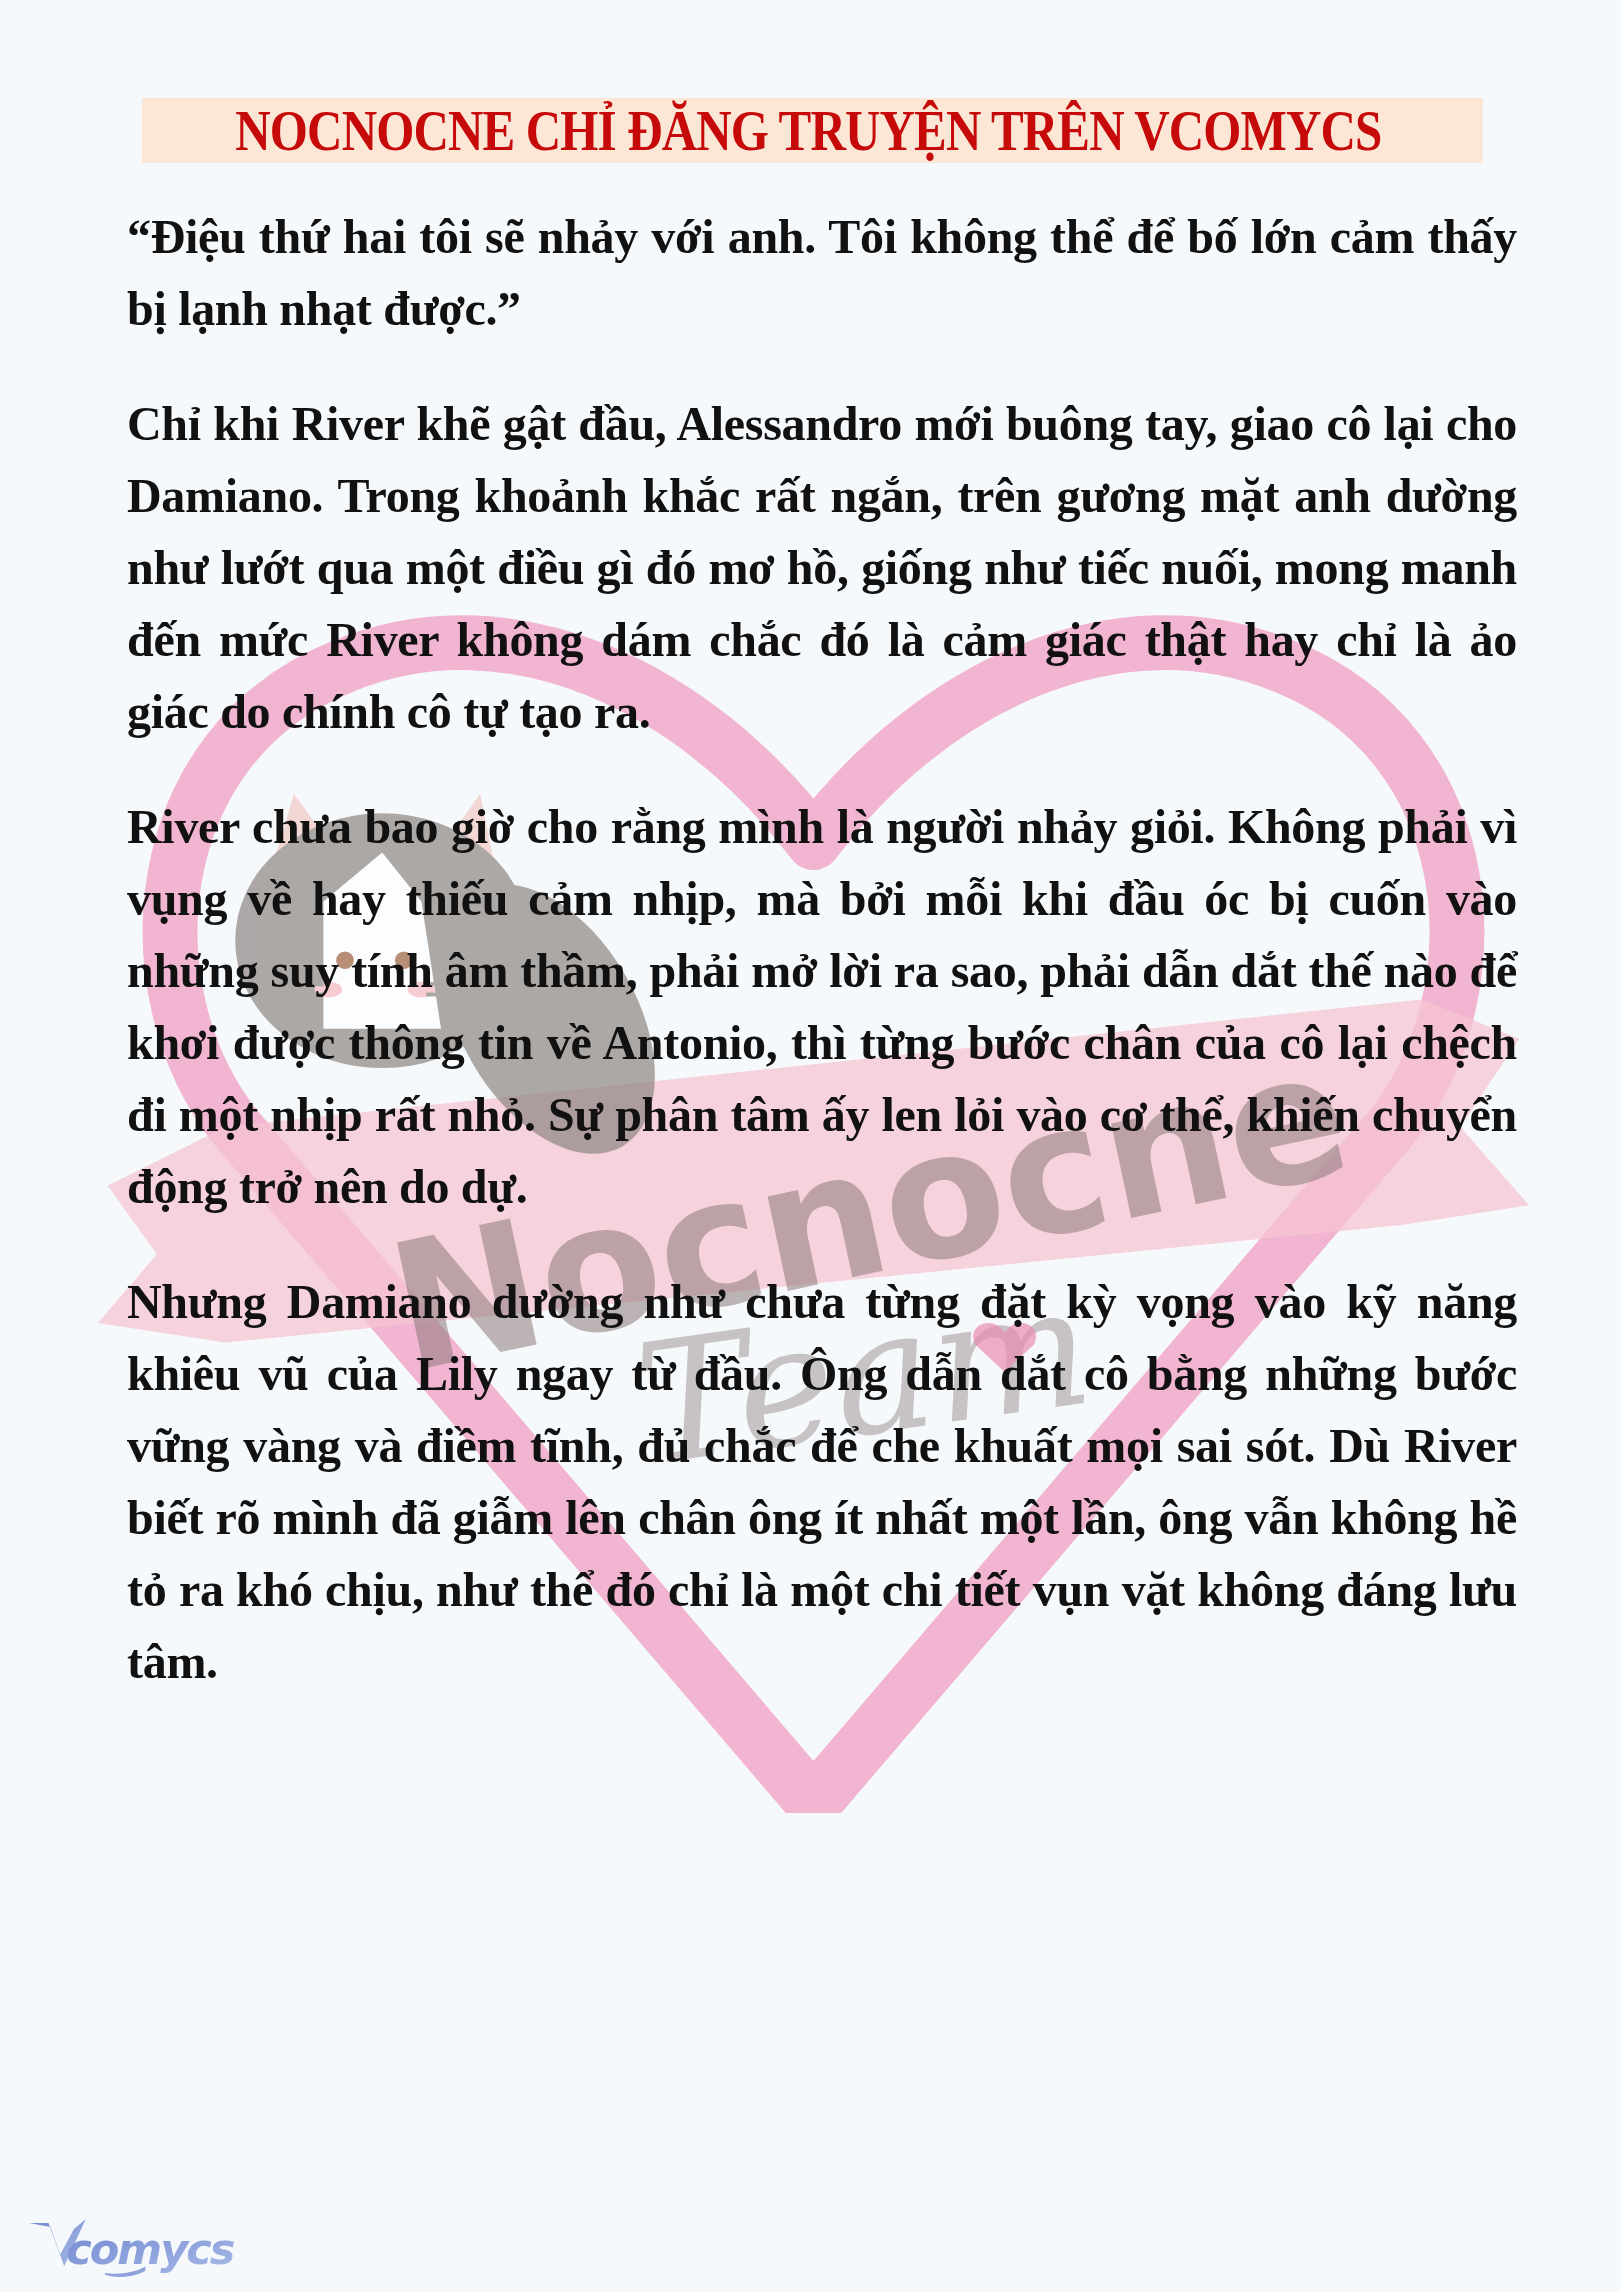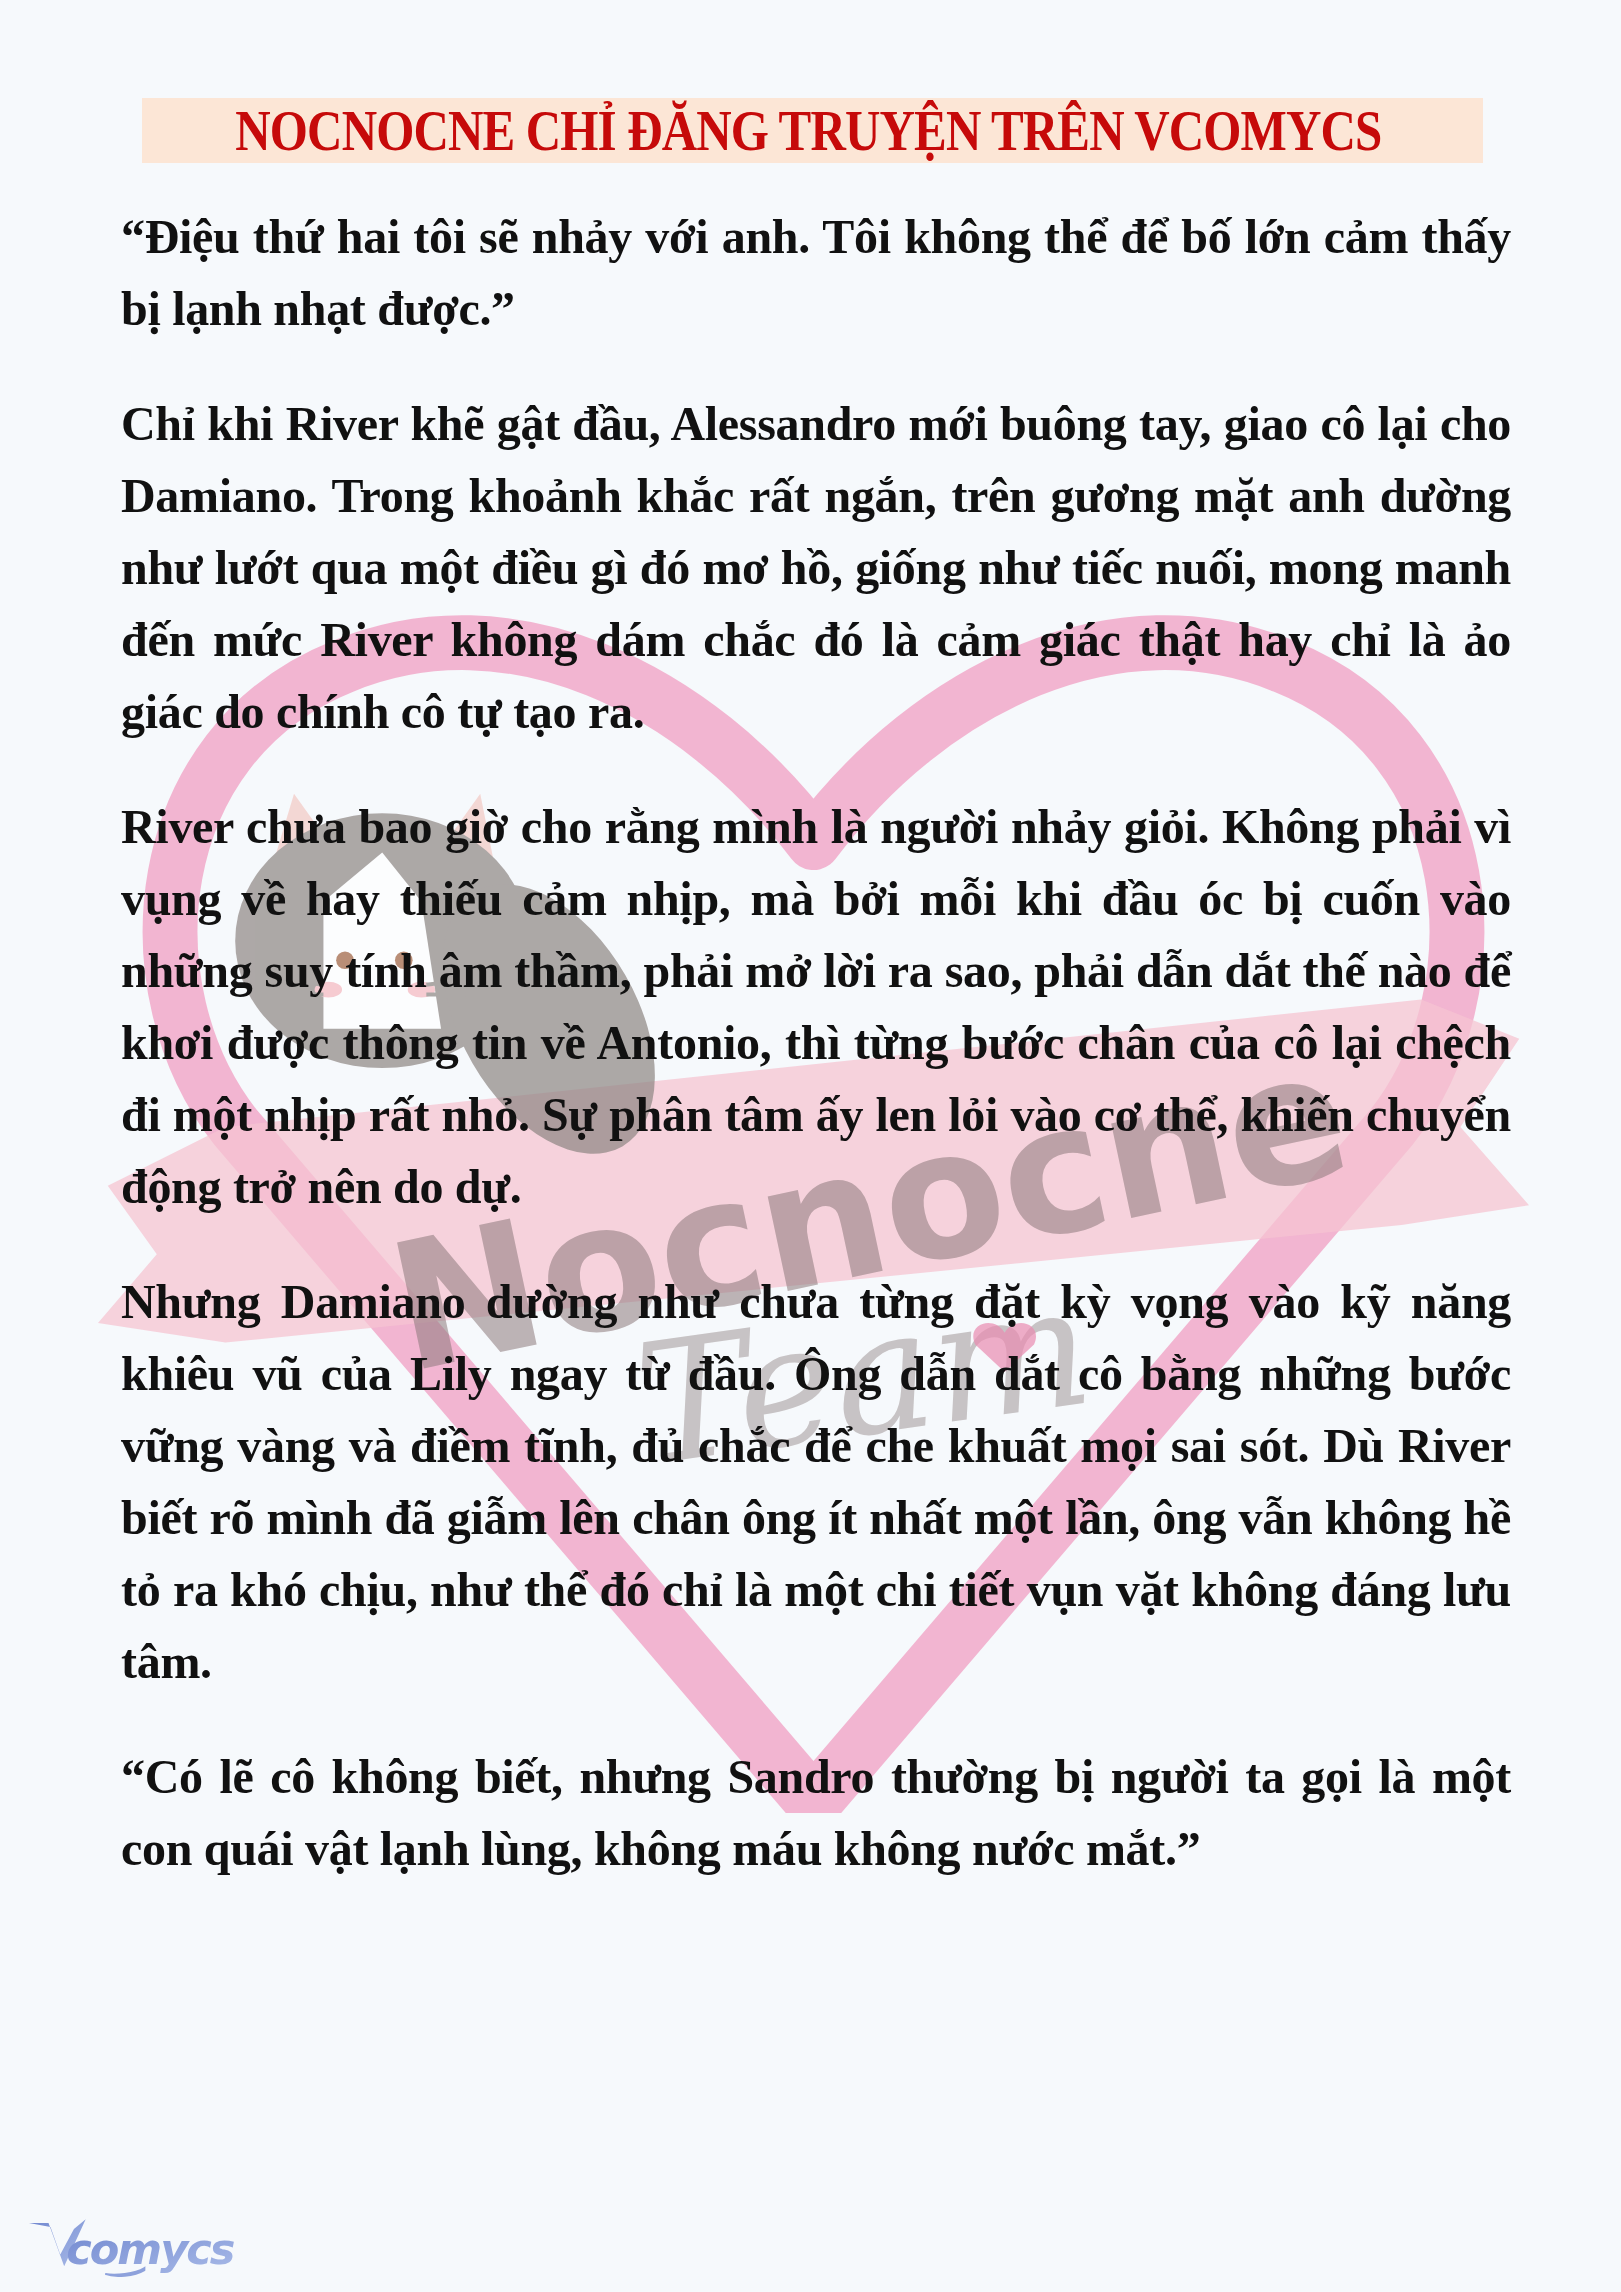--- a/index.html
+++ b/index.html
@@ -39,21 +39,21 @@
     font-family: "Liberation Serif", "DejaVu Serif", serif;
     font-weight: bold;
     font-size: 57px;
     line-height: 65px;
     letter-spacing: -1px;
     transform: scaleX(0.86);
     white-space: nowrap;
   }
   .content {
     position: absolute;
-    left: 121px;
+    left: 127px;
     top: 201px;
     width: 1390px;
     z-index: 2;
   }
   .para {
     margin: 0 0 43px 0;
     font-size: 48px;
     line-height: 72px;
     color: #111111;
     text-align: justify;
@@ -106,21 +106,20 @@
 
 <div class="banner">
   <span class="banner-text">NOCNOCNE CHỈ ĐĂNG TRUYỆN TRÊN VCOMYCS</span>
 </div>
 
 <div class="content">
   <p class="para">“Điệu thứ hai tôi sẽ nhảy với anh. Tôi không thể để bố lớn cảm thấy bị lạnh nhạt được.”</p>
   <p class="para">Chỉ khi River khẽ gật đầu, Alessandro mới buông tay, giao cô lại cho Damiano. Trong khoảnh khắc rất ngắn, trên gương mặt anh dường như lướt qua một điều gì đó mơ hồ, giống như tiếc nuối, mong manh đến mức River không dám chắc đó là cảm giác thật hay chỉ là ảo giác do chính cô tự tạo ra.</p>
   <p class="para">River chưa bao giờ cho rằng mình là người nhảy giỏi. Không phải vì vụng về hay thiếu cảm nhịp, mà bởi mỗi khi đầu óc bị cuốn vào những suy tính âm thầm, phải mở lời ra sao, phải dẫn dắt thế nào để khơi được thông tin về Antonio, thì từng bước chân của cô lại chệch đi một nhịp rất nhỏ. Sự phân tâm ấy len lỏi vào cơ thể, khiến chuyển động trở nên do dự.</p>
   <p class="para">Nhưng Damiano dường như chưa từng đặt kỳ vọng vào kỹ năng khiêu vũ của Lily ngay từ đầu. Ông dẫn dắt cô bằng những bước vững vàng và điềm tĩnh, đủ chắc để che khuất mọi sai sót. Dù River biết rõ mình đã giẫm lên chân ông ít nhất một lần, ông vẫn không hề tỏ ra khó chịu, như thể đó chỉ là một chi tiết vụn vặt không đáng lưu tâm.</p>
-  <p class="para">“Có lẽ cô không biết, nhưng Sandro thường bị người ta gọi là một con quái vật lạnh lùng, không máu không nước mắt.”</p>
 </div>
 
 <div class="footer-logo">
   <svg width="225" height="69" viewBox="0 0 230 70" xmlns="http://www.w3.org/2000/svg">
     <defs>
       <linearGradient id="lg" x1="0" y1="0" x2="1" y2="1">
         <stop offset="0" stop-color="#6f86cf"></stop>
         <stop offset="1" stop-color="#a9bbe8"></stop>
       </linearGradient>
     </defs>

